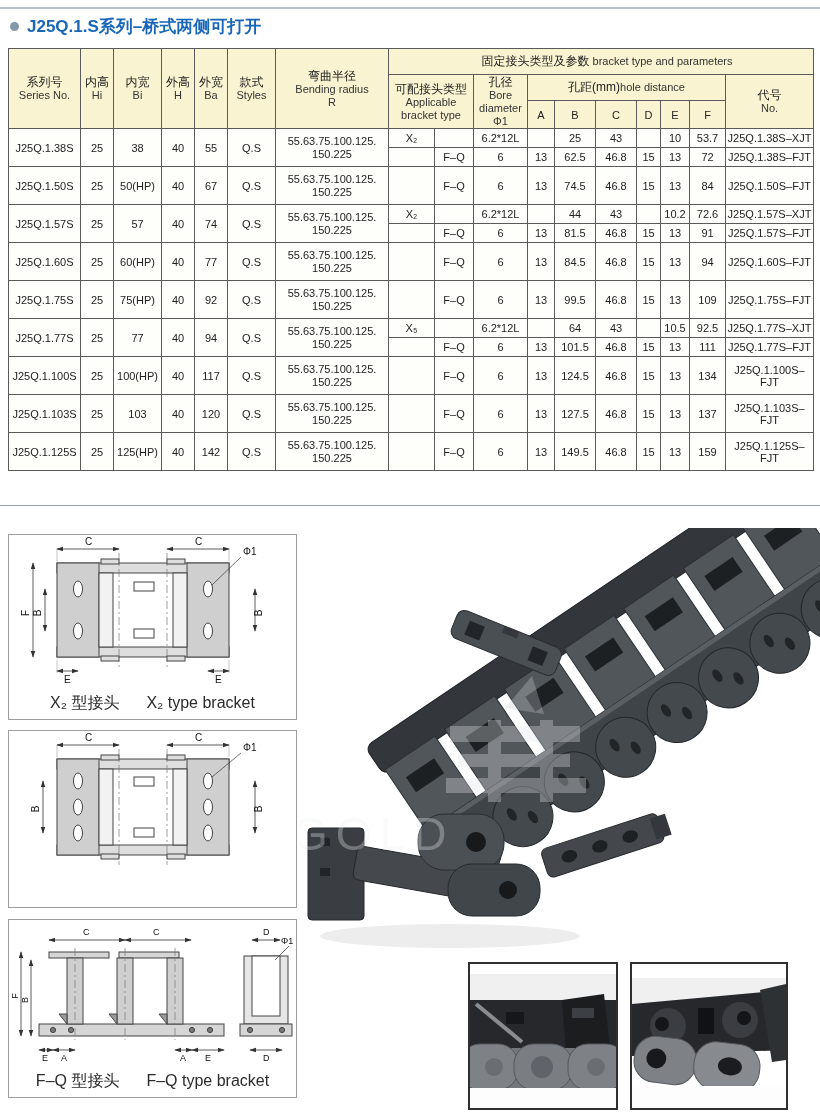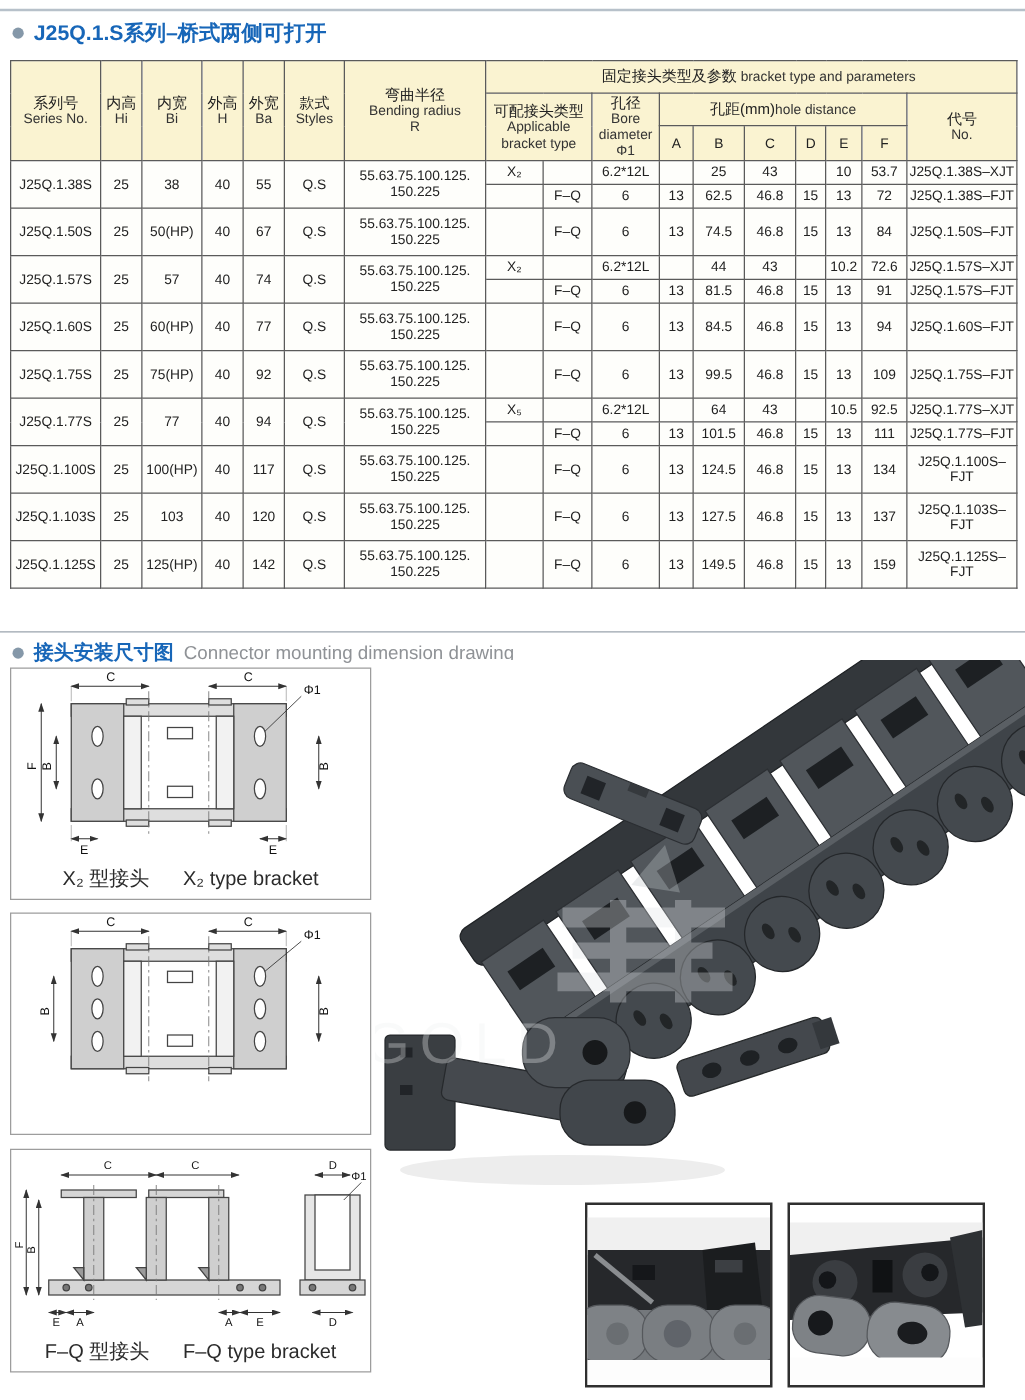--- a/index.html
+++ b/index.html
@@ -364,25 +364,20 @@
           <td>13</td>
           <td>159</td>
           <td>J25Q.1.125S–FJT</td>
         </tr>
       </tbody>
   </table>
 
 
   <div class="abs divider"></div>
 
-  <div class="abs titlerow sec2">
-    <span class="bullet"></span>
-    <span class="t-zh">接头安装尺寸图</span>
-    <span class="t-en">Connector mounting dimension drawing</span>
-  </div>
 
   <div class="abs dbox" style="top:534px;height:184px;">
     <svg width="285" height="150" viewBox="0 0 285 150">
       <defs>
           <marker id="ar1" orient="auto-start-reverse" markerWidth="9" markerHeight="7" refX="8" refY="3">
         <path d="M0,0 L9,3 L0,6 z" fill="#333"></path>
           </marker>
         </defs>
       <g stroke="#444" fill="none" stroke-width="1">
         <rect x="48" y="28" width="172" height="10" fill="#dedede"></rect>

